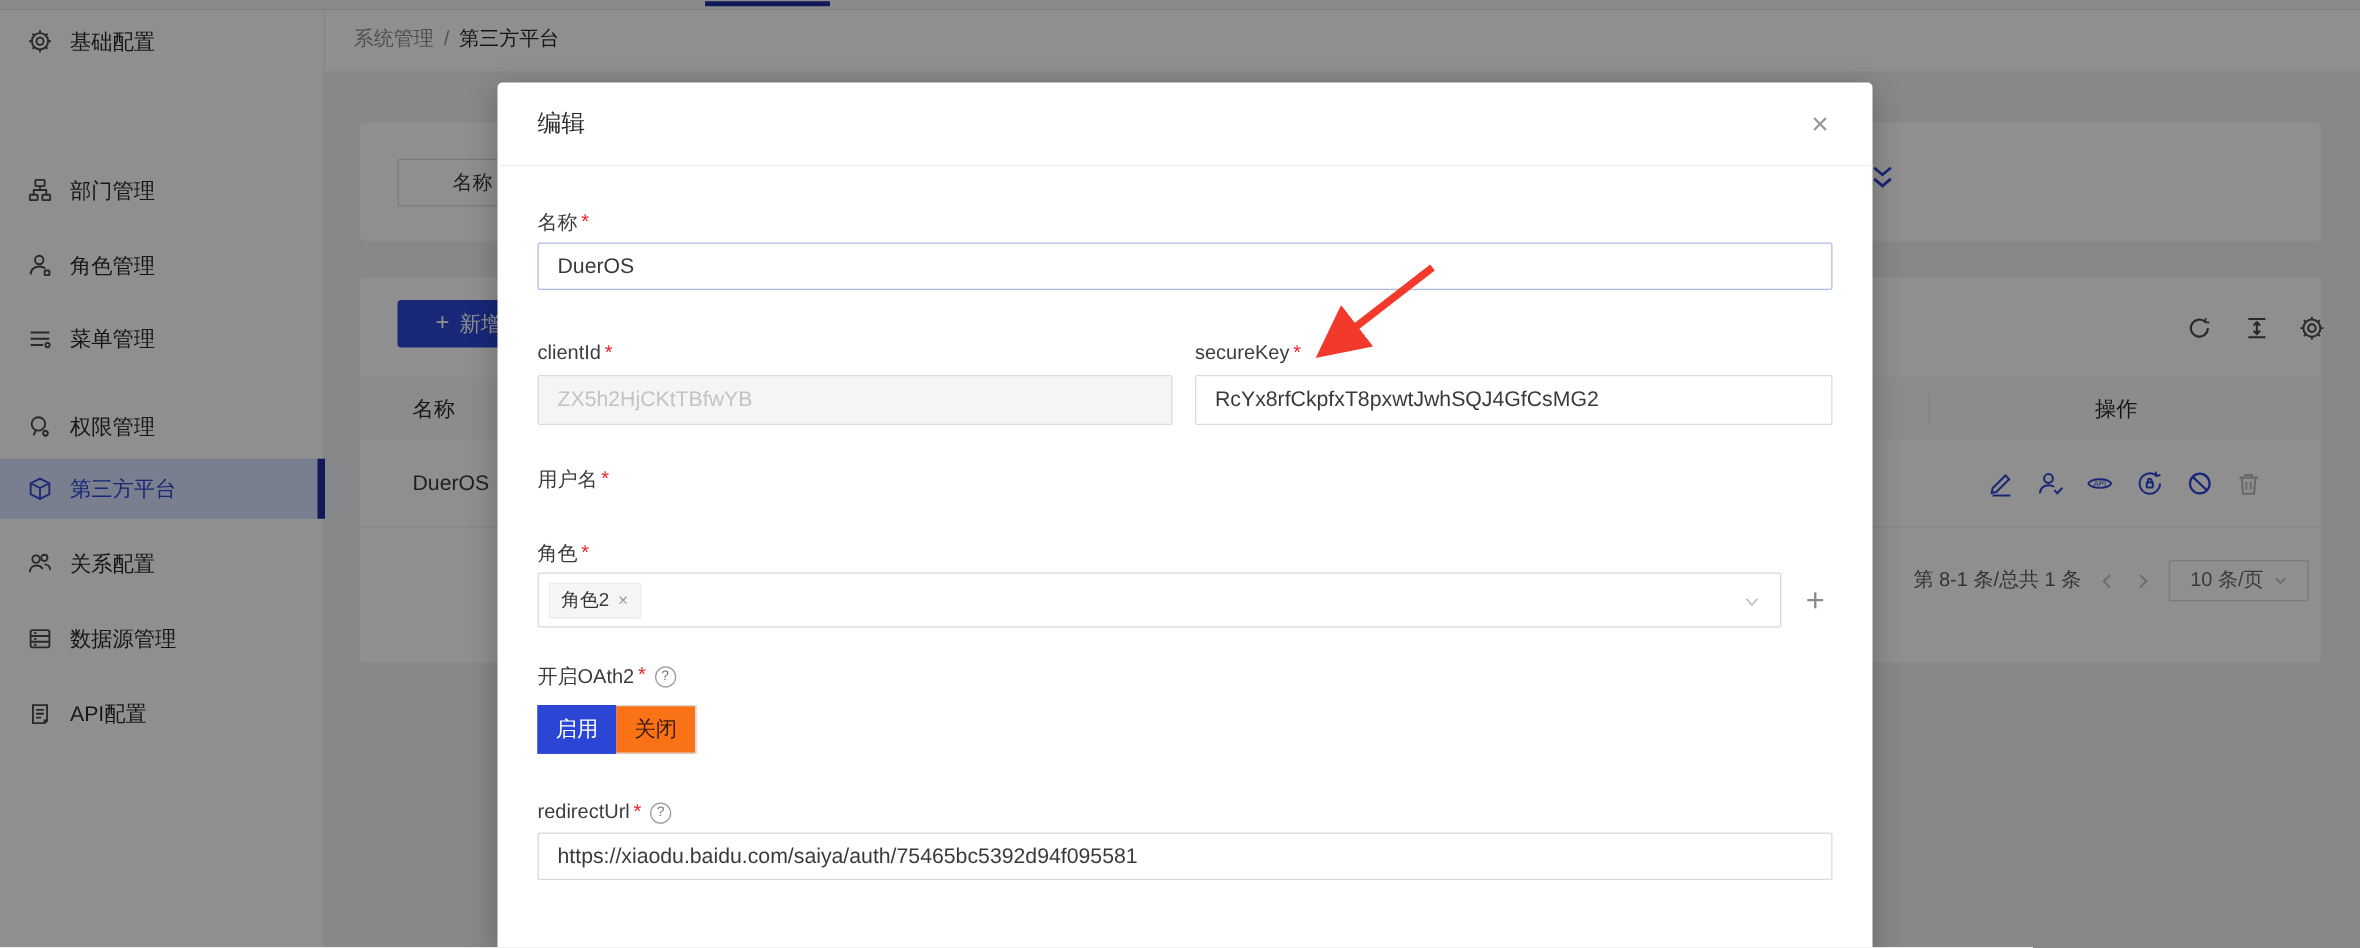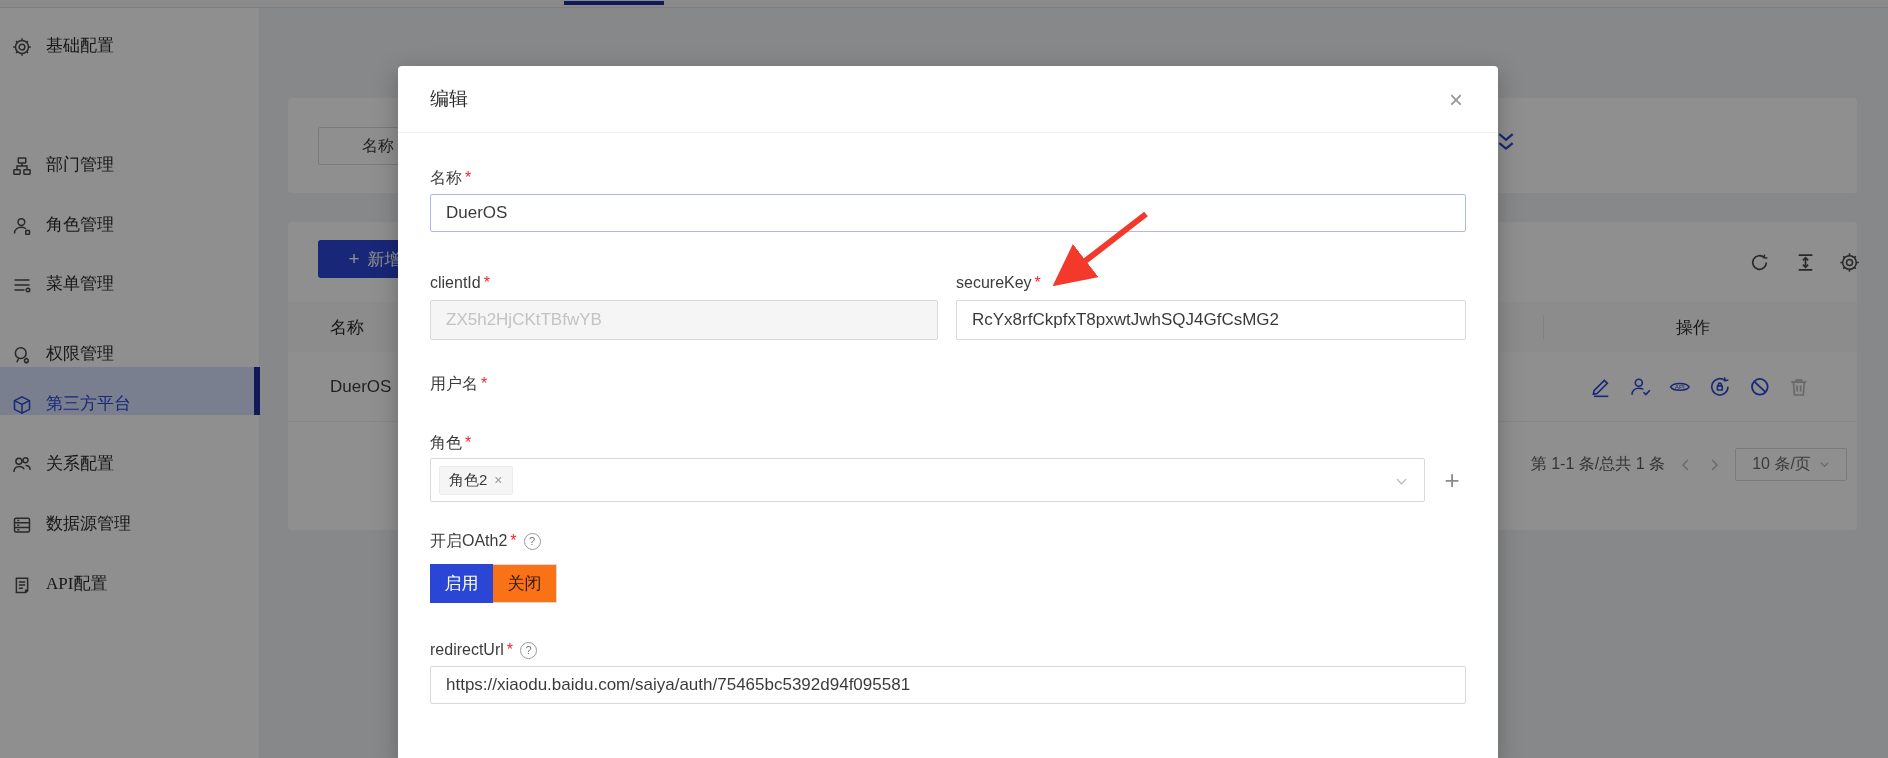--- a/index.html
+++ b/index.html
@@ -5,21 +5,21 @@
   * { margin:0; padding:0; box-sizing:border-box; }
   html,body { width:1888px; height:758px; overflow:hidden; }
   body { font-family:"Liberation Sans","DejaVu Sans",sans-serif; background:#fff; }
   #app { position:relative; width:1888px; height:758px; overflow:hidden; background:#f0f2f5; }
 
   
   #bg { position:absolute; inset:0; z-index:0; }
 
   
   .sidebar { position:absolute; left:0; top:0; width:260px; height:758px; background:#fff; border-right:1px solid #ececec; }
-  .side-item { position:absolute; left:0; width:260px; height:48px; display:flex; align-items:flex-end; padding-left:12px; cursor:pointer;font-family:Liberation Serif, serif; }
+  .side-item { position:absolute; left:0; width:260px; height:48px; display:flex; align-items:center; padding-left:22px; cursor:pointer; }
   .side-item .icon { width:20px; height:20px; margin-right:14px; flex:0 0 20px; color:#4a4a4a; }
   .side-item .lbl { font-size:17px; color:rgba(0,0,0,.85); white-space:nowrap; }
   .side-item.active { background:#d9e2ff; }
   .side-item.active .lbl { color:#2b46d4; }
   .side-item.active .icon { color:#2b46d4; }
   .active-bar { position:absolute; right:0; top:0; width:6px; height:48px; background:#1d2f9e; }
 
   
   .topstrip { position:absolute; left:0; top:0; width:1888px; height:8px; background:#f7f7f7; border-bottom:1px solid #e2e2e2; }
   .tab-underline { position:absolute; left:564px; top:1px; width:100px; height:4px; background:#1d2f9e; }
@@ -168,20 +168,25 @@
               <path d="M5.5 5.5h5M5.5 8h5M5.5 10.5h3.2M10.9 14v-1.8h1.8"></path>
             </svg></span>
         <span class="lbl">API配置</span>
       </div>
     </aside>
 
     <div class="topstrip">
       <div class="tab-underline"></div>
     </div>
 
+    <div class="bc-strip">
+      <div class="breadcrumb">
+        <span class="dim">系统管理</span><span class="sep">/</span><span class="cur">第三方平台</span>
+      </div>
+    </div>
 
     <div class="card search-card">
       <div class="addon-box">
           <span>名称</span>
         </div>
       <div class="search-stub"></div>
       <span class="collapse-ic">
         <svg viewBox="0 0 18 20" fill="none" stroke="currentColor" stroke-width="2">
             <path d="M3 2l6 5 6-5"></path>
             <path d="M3 10l6 5 6-5"></path>
@@ -261,21 +266,21 @@
             <svg viewBox="0 0 16 16" fill="none" stroke="currentColor" stroke-width="1.2">
                 <path d="M2.5 4.5h11M6 4.5V3h4v1.5"></path>
                 <path d="M4 4.5l.7 9.5h6.6l.7-9.5"></path>
                 <path d="M6.7 7v4.5M9.3 7v4.5"></path>
               </svg>
           </span>
         </div>
       </div>
 
       <div class="pagination">
-        <span class="pg-total">第 1-1 条/总共 1 条</span>
+        <span class="pg-total">第 8-1 条/总共 1 条</span>
         <span class="pg-arrow">
           <svg viewBox="0 0 14 14" fill="none" stroke="currentColor" stroke-width="1.6">
               <path d="M9 2L4 7l5 5"></path>
             </svg>
         </span>
         <span class="pg-arrow">
           <svg viewBox="0 0 14 14" fill="none" stroke="currentColor" stroke-width="1.6">
               <path d="M5 2l5 5-5 5"></path>
             </svg>
         </span>

